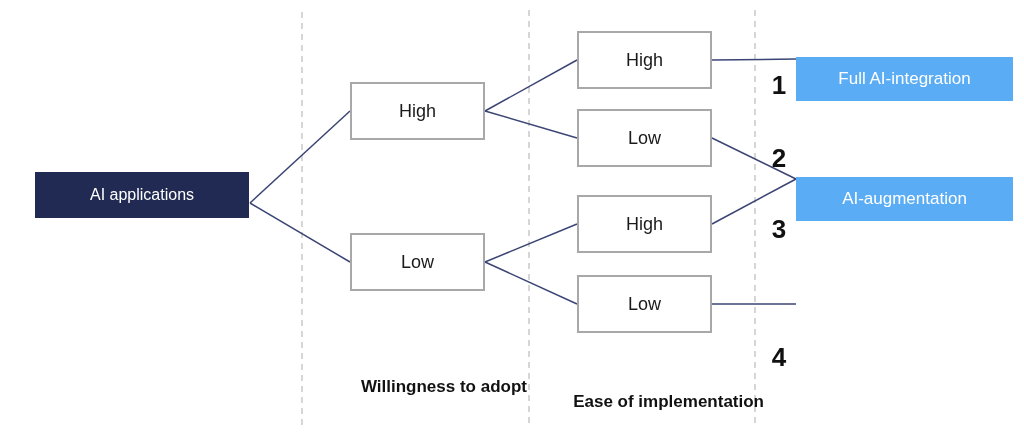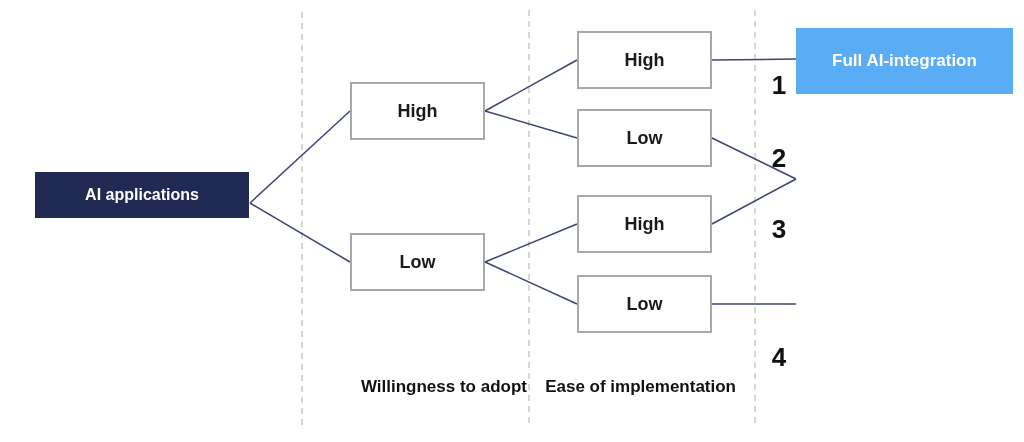--- a/index.html
+++ b/index.html
@@ -40,21 +40,21 @@
   .connector {
     stroke: var(--connector);
     stroke-width: 1.5;
     fill: none;
   }
   .node {
     position: absolute;
     display: flex;
     align-items: center;
     justify-content: center;
-    font-weight: 700;
+    font-weight: 400;
   }
   .node-root {
     left: 35px; top: 172px;
     width: 214px; height: 46px;
     background: var(--root_bg);
     color: var(--root_text);
     font-size: 16px;
   }
   .node-plain {
     width: 135px; height: 58px;
@@ -64,24 +64,25 @@
     font-size: 18px;
   }
   .n-l1-high { left: 350px; top: 82px; }
   .n-l1-low  { left: 350px; top: 233px; }
   .n-l2-a { left: 577px; top: 31px; }
   .n-l2-b { left: 577px; top: 109px; }
   .n-l2-c { left: 577px; top: 195px; }
   .n-l2-d { left: 577px; top: 275px; }
   .node-outcome {
     left: 796px;
-    width: 217px; height: 66px;
+    width: 217px; height: 44px;
     background: var(--outcome_bg);
     color: var(--outcome_text);
     font-size: 17px;
+    margin-top: 29px;
   }
   .o-1 { top: 28px; }
   .o-2 { top: 148px; }
   .o-3 { top: 273px; }
   .path-num {
     position: absolute;
     left: 764px;
     width: 30px;
     text-align: center;
     font-size: 26px;
@@ -96,21 +97,21 @@
   .axis-label {
     position: absolute;
     top: 377px;
     width: 228px;
     text-align: right;
     font-size: 17px;
     font-weight: 700;
     color: var(--axis_text);
   }
   .axis-willingness { left: 299px; }
-  .axis-ease { left: 508px; }
+  .axis-ease { left: 536px; margin-top: 15px; }
 </style>
 </head>
 <body>
 
 <div class="canvas">
 
   <svg class="lines-svg" viewBox="0 0 1024 442" xmlns="http://www.w3.org/2000/svg">
 
     <line class="guide-line" x1="302" y1="12" x2="302" y2="428"></line>
     <line class="guide-line" x1="529" y1="10" x2="529" y2="428"></line>
@@ -135,20 +136,21 @@
 
   <div class="node node-plain n-l1-high">High</div>
   <div class="node node-plain n-l1-low">Low</div>
 
   <div class="node node-plain n-l2-a">High</div>
   <div class="node node-plain n-l2-b">Low</div>
   <div class="node node-plain n-l2-c">High</div>
   <div class="node node-plain n-l2-d">Low</div>
 
   <div class="node node-outcome o-1">Full AI-integration</div>
+  <div class="node node-outcome o-2">AI-augmentation</div>
 
   <div class="path-num pn-1">1</div>
   <div class="path-num pn-2">2</div>
   <div class="path-num pn-3">3</div>
   <div class="path-num pn-4">4</div>
 
   <div class="axis-label axis-willingness">Willingness to adopt</div>
   <div class="axis-label axis-ease">Ease of implementation</div>
 
 </div>

